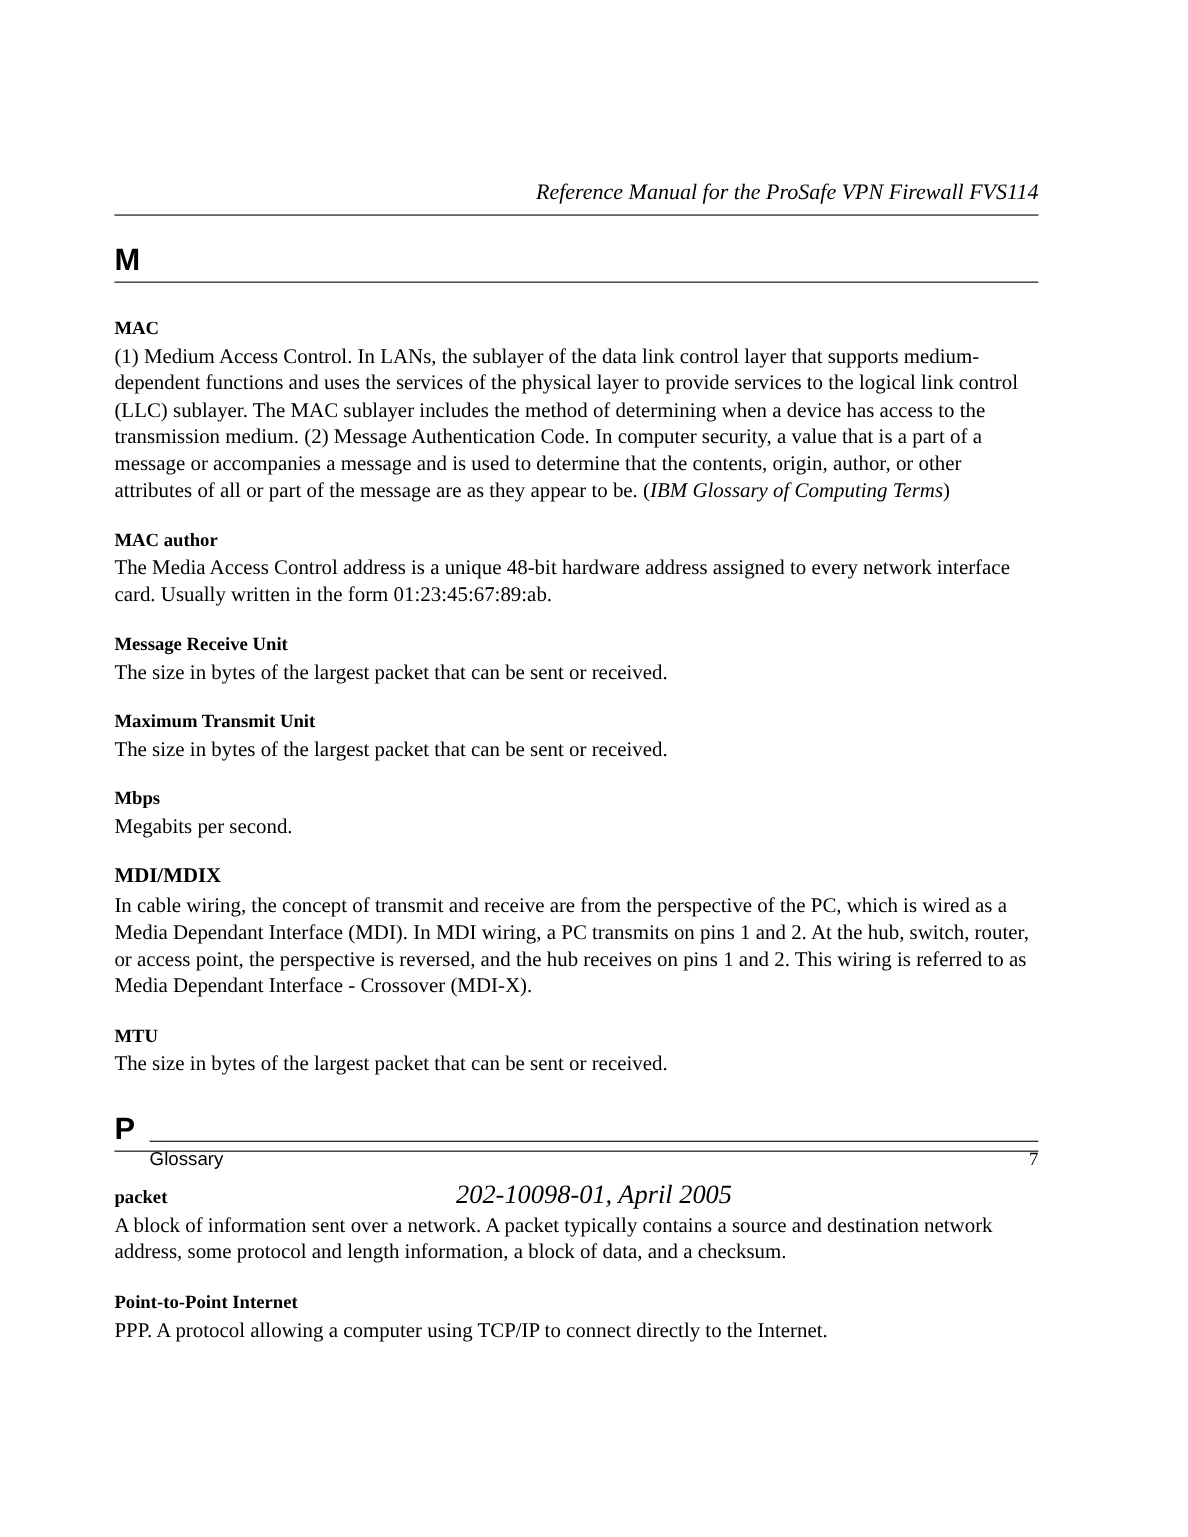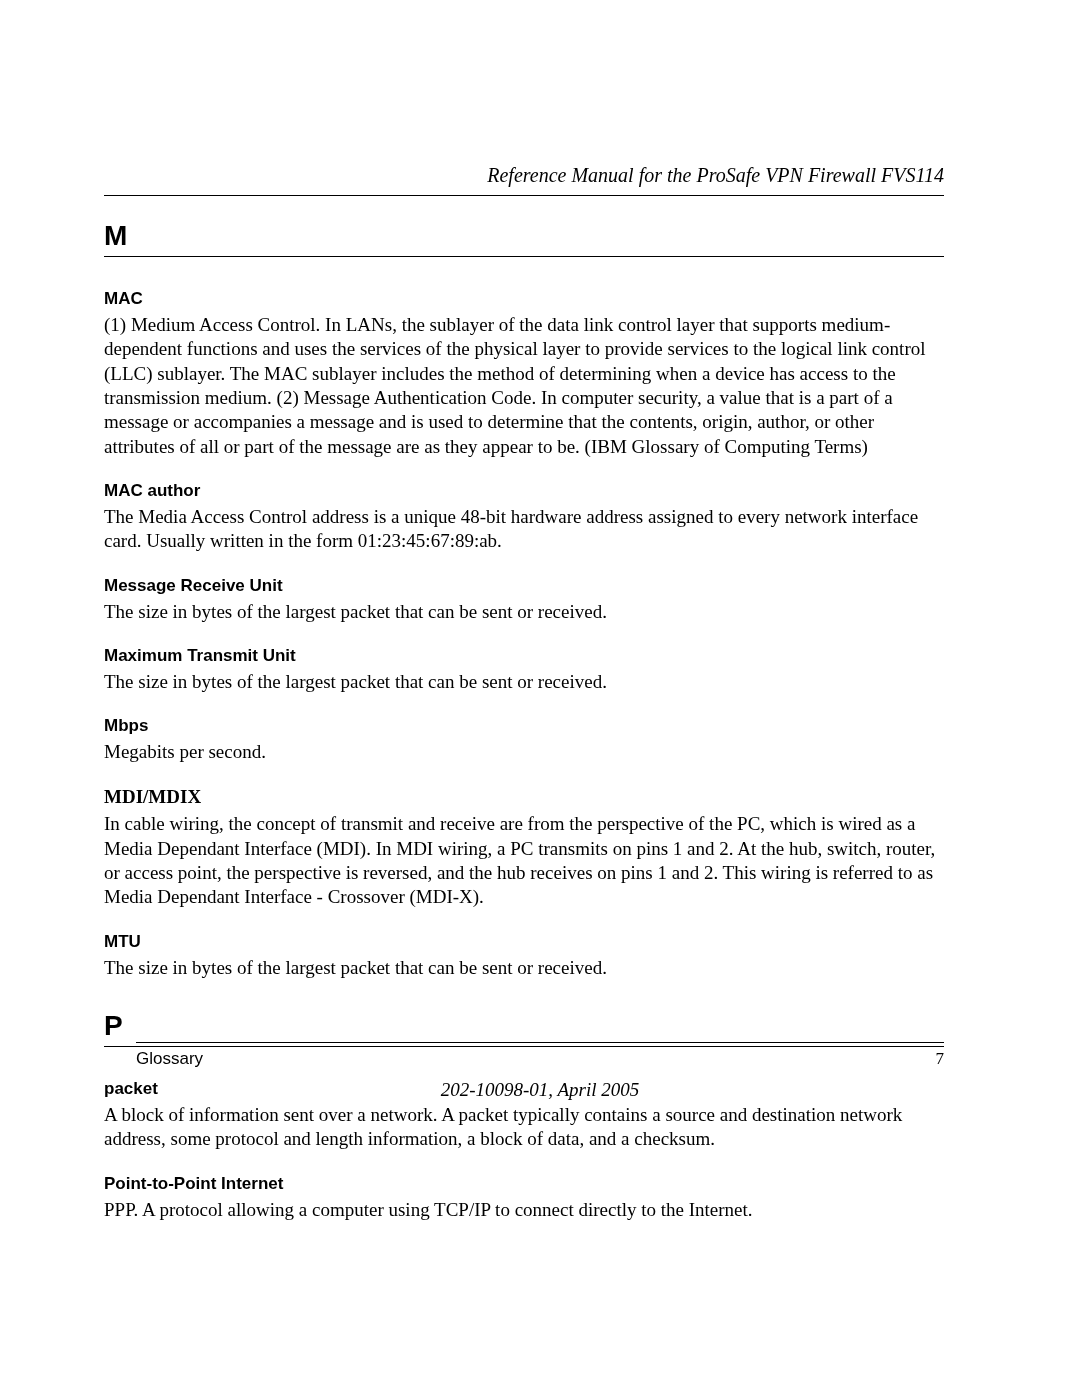--- a/index.html
+++ b/index.html
@@ -39,37 +39,38 @@
     }
     .section-rule {
       border: none;
       border-top: 1.5px solid #000;
       margin-bottom: 32px;
     }
     .entry {
       margin-bottom: 22px;
     }
     .term {
-      font-family: Liberation Sans, sans-serif;
+      font-family: Liberation Serif, serif;
       font-weight: bold;
       font-size: 17px;
       margin-bottom: 4px;
     }
     .term-serif {
       font-family: 'Times New Roman', Times, serif;
       font-weight: bold;
       font-size: 19px;
       margin-bottom: 4px;
     }
     .definition {
       font-family: 'Times New Roman', Times, serif;
       font-size: 19px;
       line-height: 1.28;
     }
     .italic {
+      font-style: italic;
     }
     .footer {
       position: absolute;
       bottom: 296px;
       left: 136px;
       right: 136px;
     }
     .footer-rule {
       border: none;
       border-top: 1.5px solid #000;
@@ -83,21 +84,21 @@
       font-size: 17px;
     }
     .footer-pagenum {
       font-family: 'Times New Roman', Times, serif;
       font-size: 17px;
     }
     .footer-docnum {
       text-align: center;
       font-family: 'Times New Roman', Times, serif;
       font-style: italic;
-      font-size: 19px;
+      font-size: 24px;
       margin-top: 10px;
     }
     .section-p {
       margin-top: 30px;
     }
   </style>
 </head>
 <body>
 
 <div class="page">

